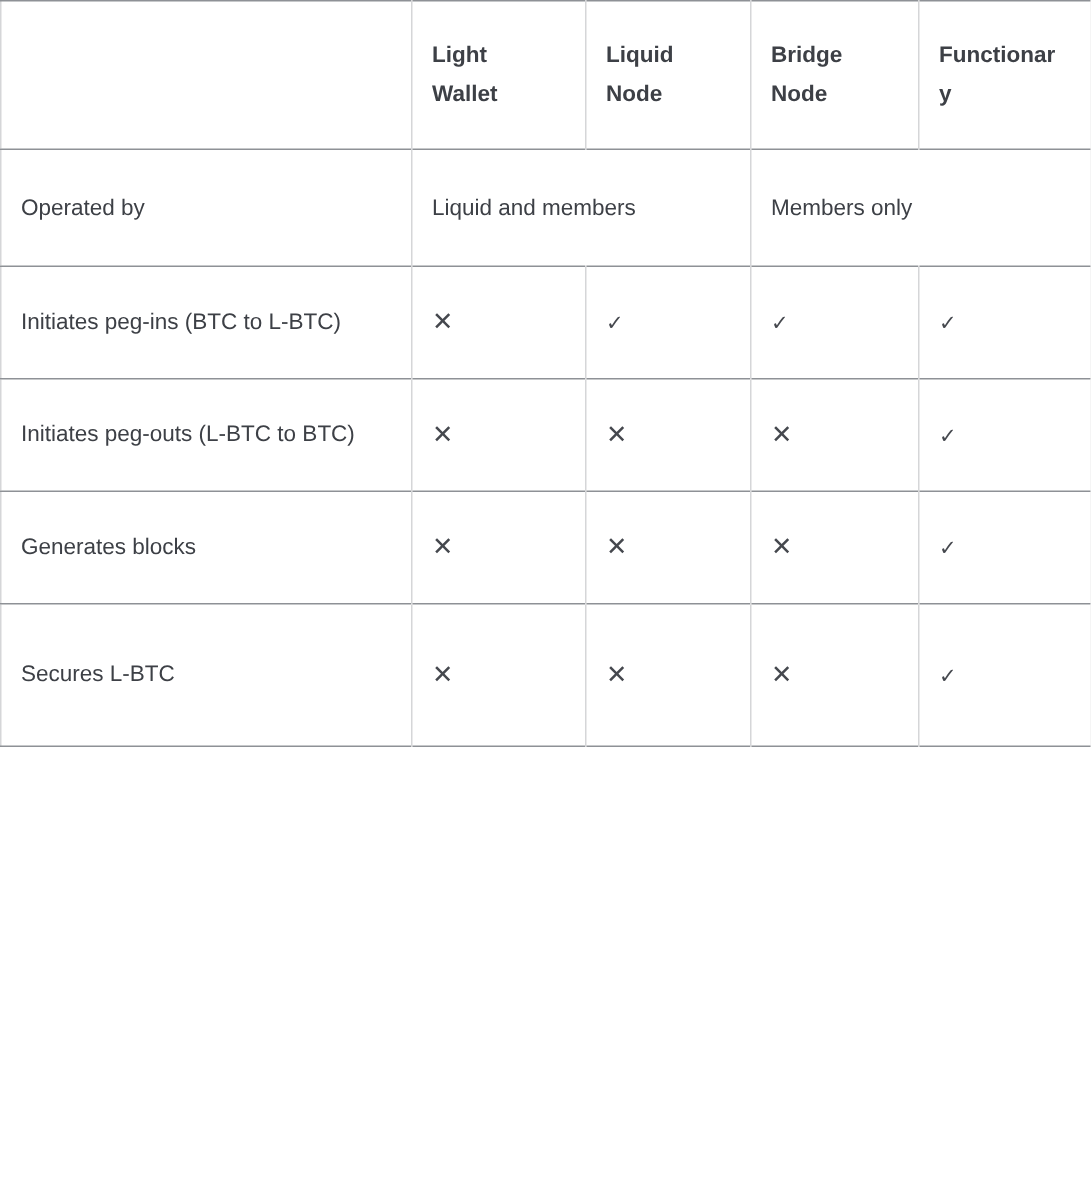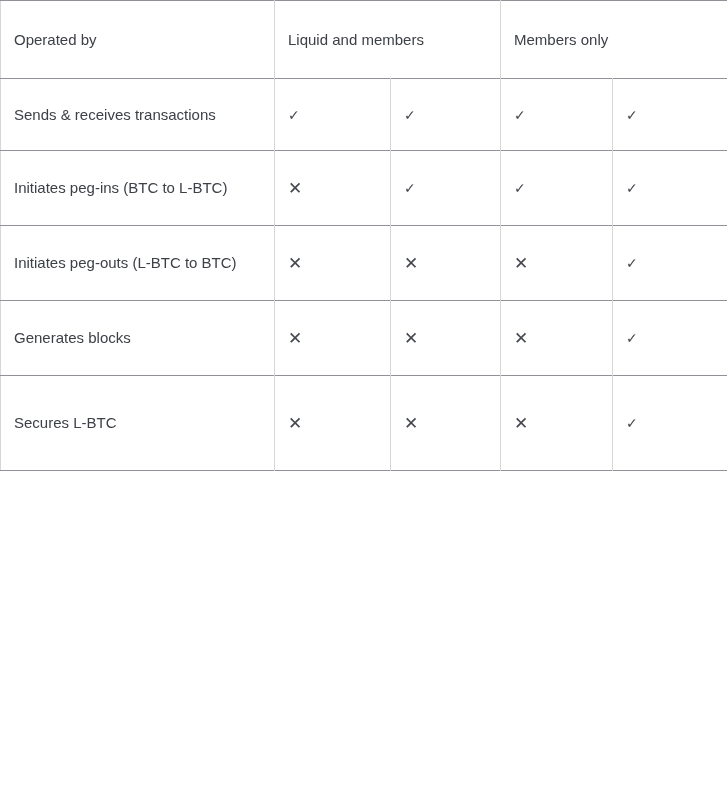--- a/index.html
+++ b/index.html
@@ -70,34 +70,34 @@
 <table class="compare">
   <colgroup>
     <col style="width:274px">
     <col style="width:116px">
     <col style="width:110px">
     <col style="width:112px">
     <col style="width:115px">
   </colgroup>
 
   <tbody>
+      <tr class="h99">
+    <th></th>
+    <th><span class="hdr-text">Light Wallet</span></th>
+    <th><span class="hdr-text">Liquid Node</span></th>
+    <th><span class="hdr-text">Bridge Node</span></th>
+    <th class="break-word"><span class="hdr-text">Functionary</span></th>
+  </tr>
 
   <tr class="h78">
     <td class="row-label">Operated by</td>
     <td class="group-value" colspan="2">Liquid and members</td>
     <td class="group-value" colspan="2">Members only</td>
   </tr>
 
-  <tr class="h72">
-    <td class="row-label">Sends &amp; receives transactions</td>
-    <td class="mark-cell"><span class="check">✓</span></td>
-    <td class="mark-cell"><span class="check">✓</span></td>
-    <td class="mark-cell"><span class="check">✓</span></td>
-    <td class="mark-cell"><span class="check">✓</span></td>
-  </tr>
   <tr class="h75">
     <td class="row-label">Initiates peg-ins (BTC to L-BTC)</td>
     <td class="mark-cell"><span class="cross">✕</span></td>
     <td class="mark-cell"><span class="check">✓</span></td>
     <td class="mark-cell"><span class="check">✓</span></td>
     <td class="mark-cell"><span class="check">✓</span></td>
   </tr>
   <tr class="h75">
     <td class="row-label">Initiates peg-outs (L-BTC to BTC)</td>
     <td class="mark-cell"><span class="cross">✕</span></td>

